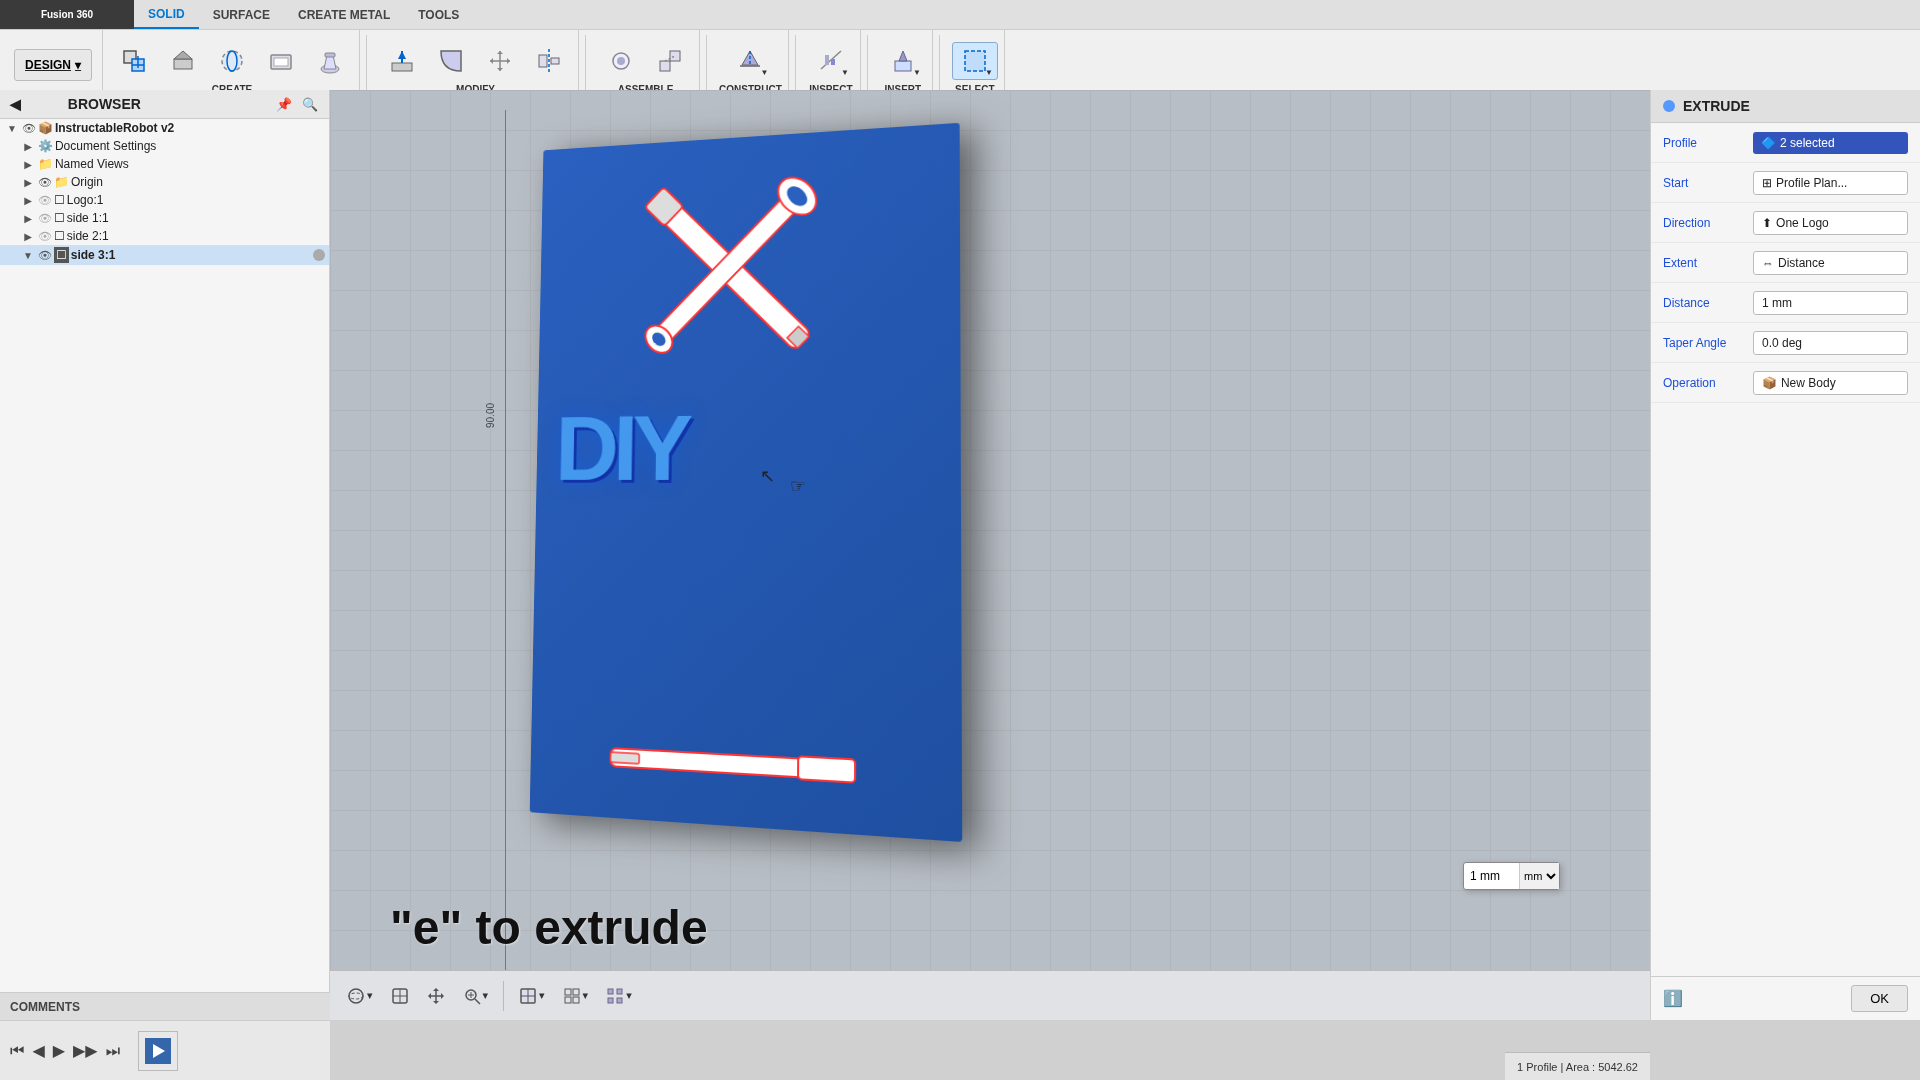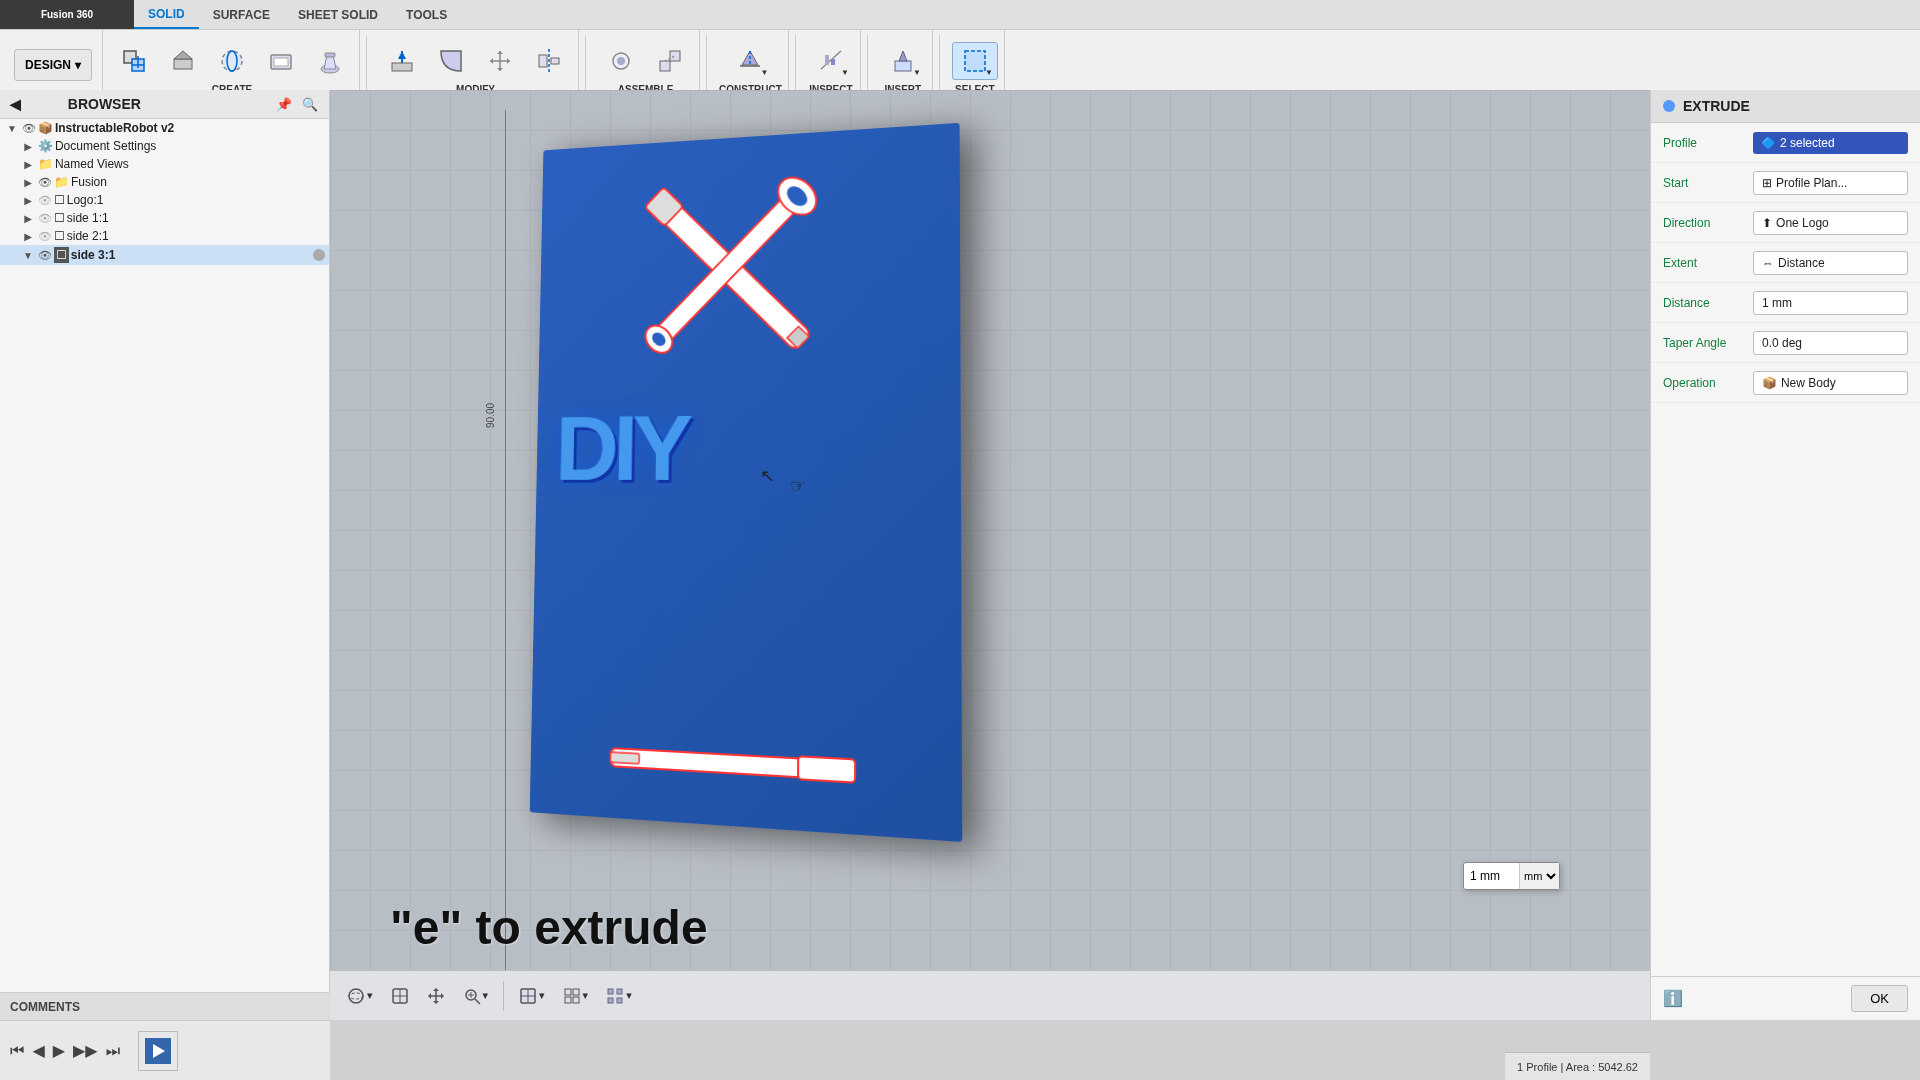--- a/index.html
+++ b/index.html
@@ -38,21 +38,21 @@
     
     
     #comments-bar { position: absolute; bottom: 60px; left: 0; width: 330px; height: 28px; background: #ddd; border-top: 1px solid #ccc; display: flex; align-items: center; padding: 0 10px; font-size: 12px; font-weight: bold; color: #444; }
     
     
     #right-panel { position: absolute; top: 90px; right: 0; width: 270px; bottom: 60px; background: #f5f5f5; border-left: 1px solid #ccc; }
     #right-panel-header { background: #e0e0e0; border-bottom: 1px solid #ccc; padding: 8px 12px; display: flex; align-items: center; gap: 8px; font-weight: bold; font-size: 14px; }
     .panel-dot { width: 12px; height: 12px; border-radius: 50%; background: #888; }
     
     .prop-row { display: flex; align-items: center; padding: 6px 12px; border-bottom: 1px solid #e8e8e8; min-height: 40px; }
-    .prop-label { width: 90px; font-size: 12px; color: #15803d; font-weight: 500; }
+    .prop-label { width: 90px; font-size: 12px; color: #1d4ed8; font-weight: 500; }
     .prop-value { flex: 1; background: #3355bb; color: white; padding: 4px 8px; border-radius: 3px; font-size: 12px; display: flex; align-items: center; gap: 4px; cursor: pointer; }
     .prop-value.white { background: white; border: 1px solid #bbb; color: #222; }
     
     .ok-btn { background: #e8e8e8; border: 1px solid #bbb; border-radius: 3px; padding: 5px 18px; cursor: pointer; font-size: 13px; }
     
     #right-panel-footer { position: absolute; bottom: 0; left: 0; right: 0; padding: 8px 12px; display: flex; justify-content: flex-end; gap: 8px; border-top: 1px solid #ccc; align-items: center; }
     
     
     .canvas-tool-btn { background: none; border: 1px solid transparent; border-radius: 3px; cursor: pointer; padding: 4px 6px; display: flex; align-items: center; gap: 2px; font-size: 11px; color: #333; }
 
@@ -62,27 +62,27 @@
   </style>
 </head>
 <body>
 
 <div style="position:absolute;top:0;left:0;right:0;height:30px;background:#e0e0e0;border-bottom:1px solid #ccc;display:flex;align-items:center;">
   <div style="width:134px;background:#3a3a3a;height:100%;display:flex;align-items:center;justify-content:center;">
     <span style="color:white;font-size:10px;font-weight:bold;">Fusion 360</span>
   </div>
   <button class="tab-btn active">SOLID</button>
   <button class="tab-btn">SURFACE</button>
-  <button class="tab-btn">SHEET SOLID</button>
+  <button class="tab-btn">CREATE METAL</button>
   <button class="tab-btn">TOOLS</button>
 </div>
 
 <div style="position:absolute;top:30px;left:0;right:0;height:70px;background:#f0f0f0;border-bottom:1px solid #bbb;display:flex;align-items:center;padding:0 4px;gap:2px;">
 
-  <div class="tb-section" style="border-right:1px solid #ccc;padding:16px 10px;height:100%;justify-content:center;">
+  <div class="tb-section" style="border-right:1px solid #ccc;padding:16px 10px;height:100%;justify-content:center;text-decoration:underline;">
     <button class="design-btn">
       <span>DESIGN</span>
       <span>▾</span>
     </button>
   </div>
 
   <div class="tb-section" style="height:100%;justify-content:flex-end;padding-bottom:4px;">
     <div class="tb-row">
 
       <button class="icon-btn">
@@ -266,21 +266,21 @@
   <div class="tree-item tree-indent-1">
     <span class="arrow">▶</span>
     <span style="font-size:12px;">📁</span>
     <span class="label">Named Views</span>
   </div>
 
   <div class="tree-item tree-indent-1">
     <span class="arrow">▶</span>
     <span style="font-size:11px;color:#555;">👁</span>
     <span style="font-size:12px;">📁</span>
-    <span class="label">Fusion</span>
+    <span class="label">Origin</span>
   </div>
 
   <div class="tree-item tree-indent-1">
     <span class="arrow">▶</span>
     <span style="font-size:11px;color:#aaa;">👁</span>
     <span style="font-size:12px;">☐</span>
     <span class="label">Logo:1</span>
   </div>
 
   <div class="tree-item tree-indent-1">

